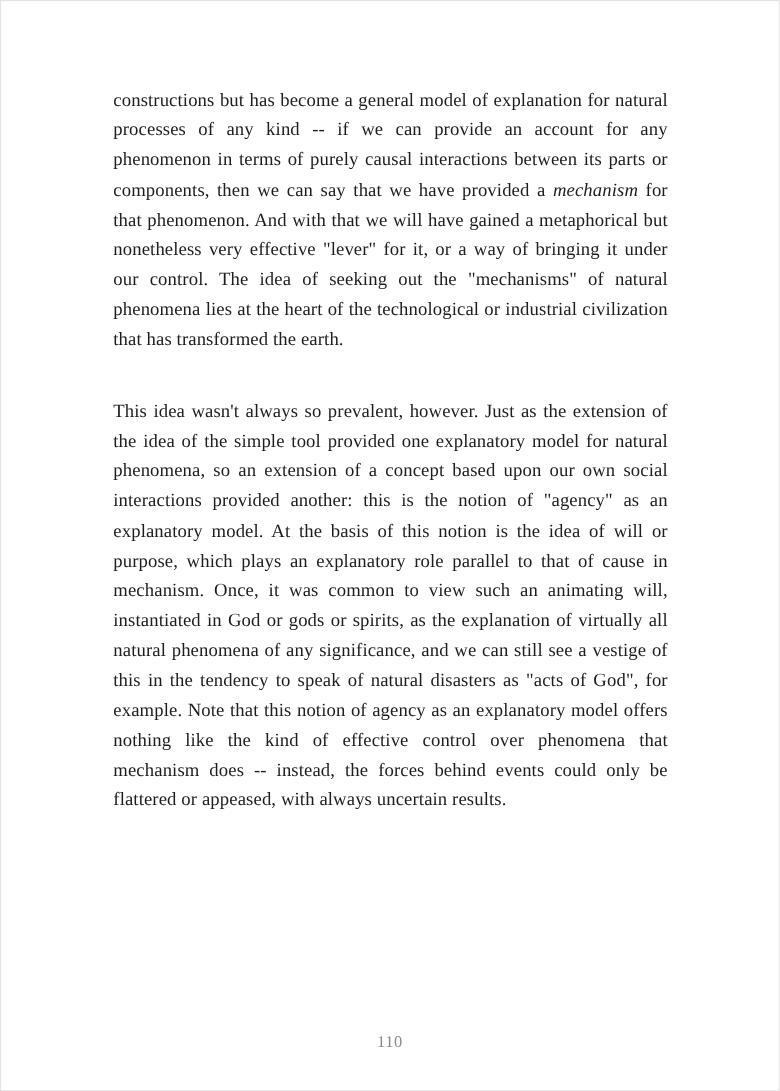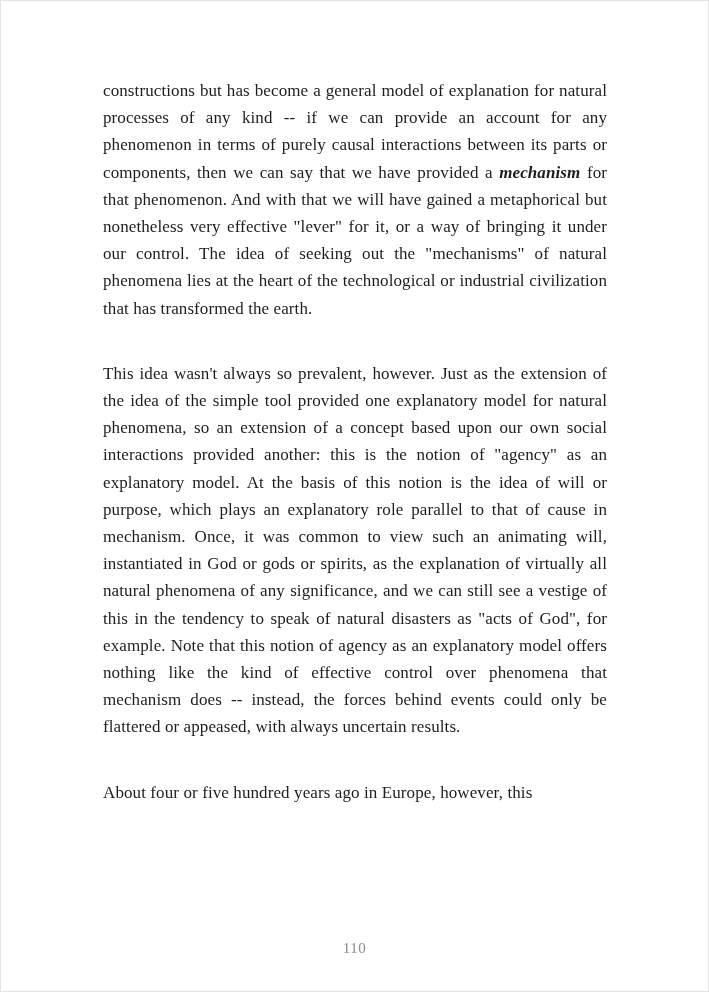--- a/index.html
+++ b/index.html
@@ -22,34 +22,33 @@
   }
   .text-block p {
     margin: 0 0 38px 0;
     font-size: 17px;
     line-height: 27.2px;
     text-align: justify;
     text-justify: inter-word;
     letter-spacing: 0.1px;
   }
   .text-block p:last-child { margin-bottom: 0; }
-  .text-block em { font-style: italic; font-weight: bold; }
+  .text-block em { font-style: italic; }
   .page-number {
     position: absolute;
     bottom: 34px;
     left: 0;
     width: 100%;
     text-align: center;
     font-size: 15px;
     color: #8a8a8a;
     letter-spacing: 0.5px;
   }
 </style>
 </head>
 <body>
 
 <div class="text-block">
   <p><span>constructions but has become a general model of explanation for natural processes of any kind -- if we can provide an account for any phenomenon in terms of purely causal interactions between its parts or components, then we can say that we have provided a </span><em>mechanism</em><span> for that phenomenon. And with that we will have gained a metaphorical but nonetheless very effective "lever" for it, or a way of bringing it under our control. The idea of seeking out the "mechanisms" of natural phenomena lies at the heart of the technological or industrial civilization that has transformed the earth.</span></p>
   <p>This idea wasn't always so prevalent, however. Just as the extension of the idea of the simple tool provided one explanatory model for natural phenomena, so an extension of a concept based upon our own social interactions provided another: this is the notion of "agency" as an explanatory model. At the basis of this notion is the idea of will or purpose, which plays an explanatory role parallel to that of cause in mechanism. Once, it was common to view such an animating will, instantiated in God or gods or spirits, as the explanation of virtually all natural phenomena of any significance, and we can still see a vestige of this in the tendency to speak of natural disasters as "acts of God", for example. Note that this notion of agency as an explanatory model offers nothing like the kind of effective control over phenomena that mechanism does -- instead, the forces behind events could only be flattered or appeased, with always uncertain results.</p>
-  <p>About four or five hundred years ago in Europe, however, this</p>
 </div>
 
 <div class="page-number">110</div>
 
 </body></html>

